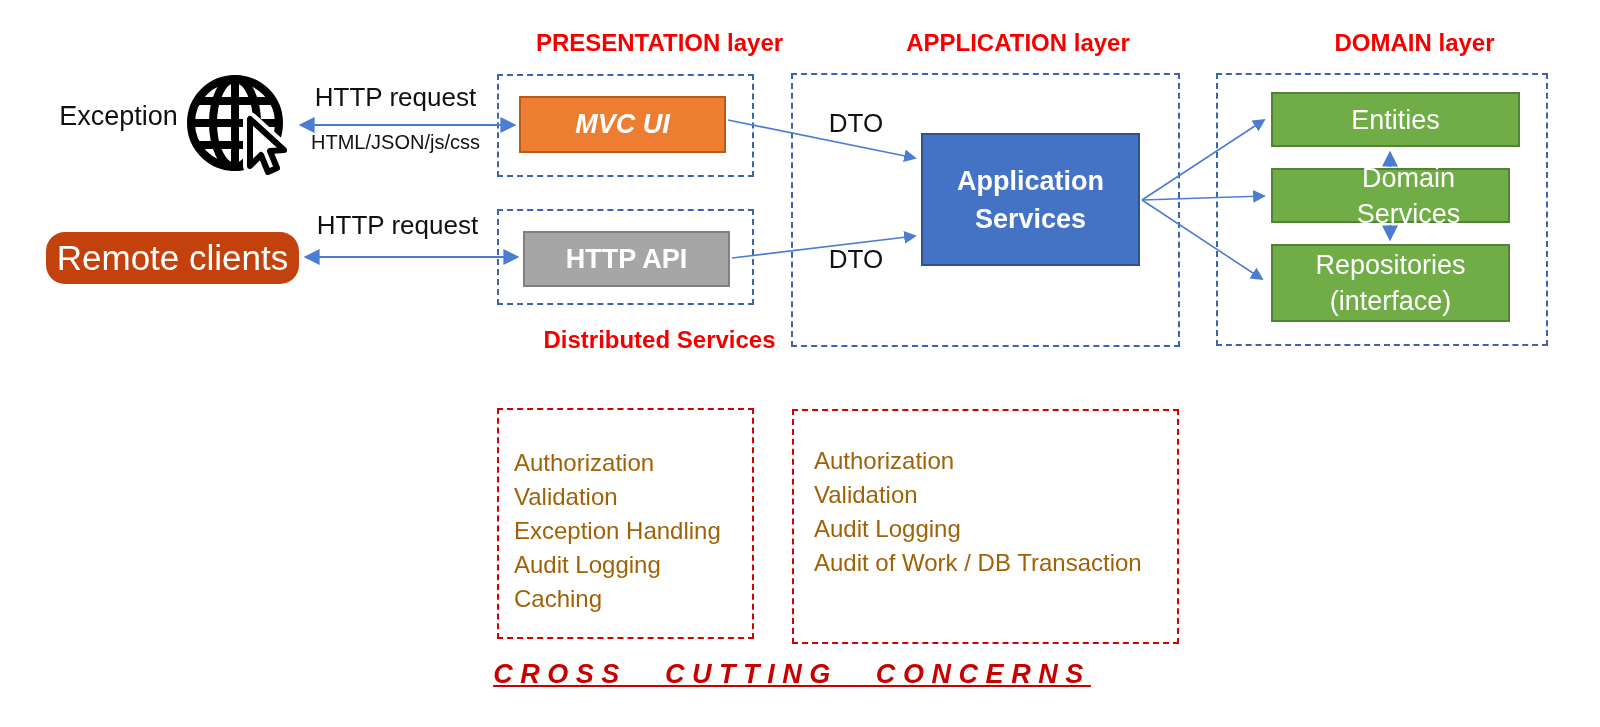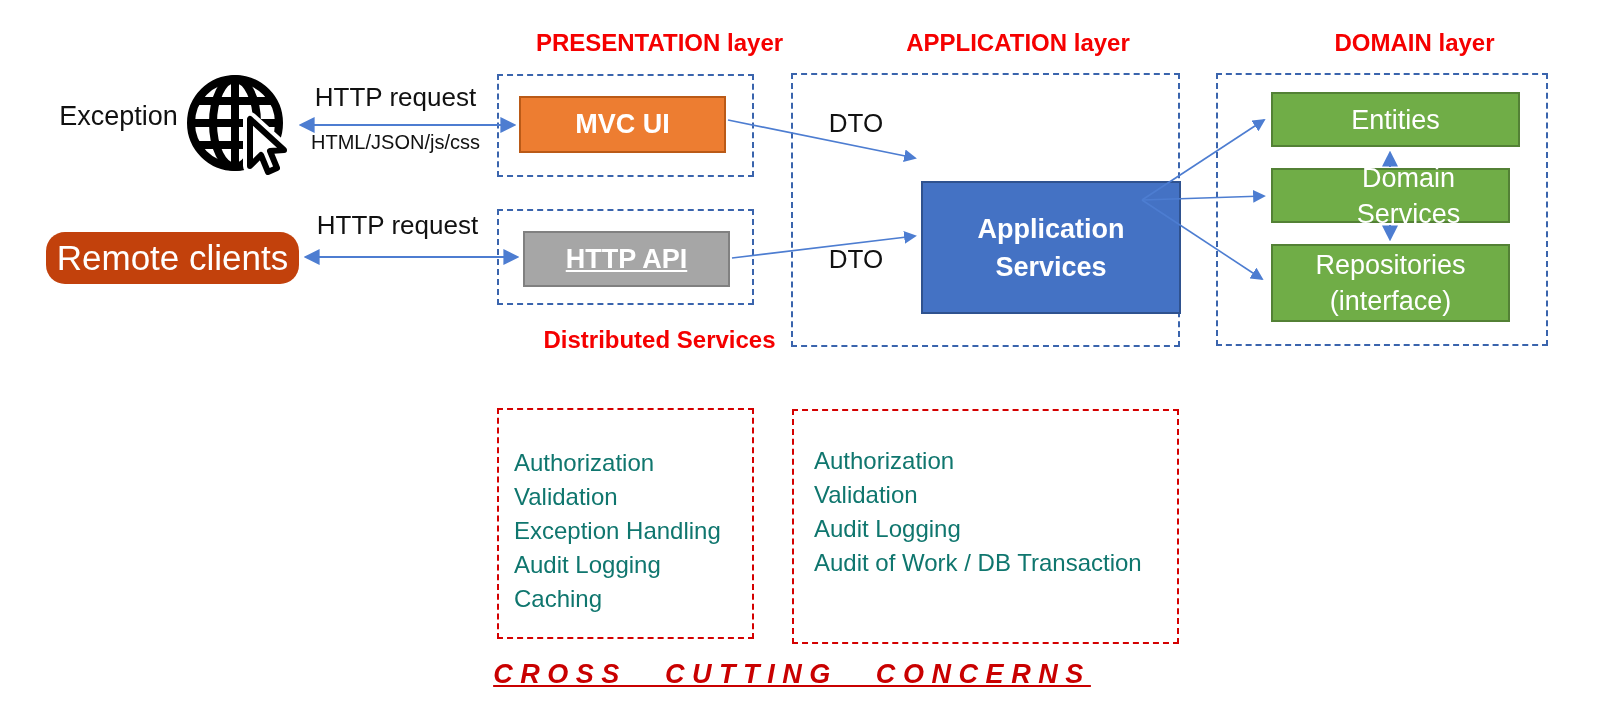--- a/index.html
+++ b/index.html
@@ -40,34 +40,34 @@
     display: flex;
     align-items: center;
     justify-content: center;
     flex-direction: column;
     color: #ffffff;
     text-align: center;
   }
   .node.bold { font-weight: bold; }
 
   .mvc-ui   { background: #ed7d31; border: 2px solid #ba5a17; font-size: 27px; }
-  .http-api { background: #a6a6a6; border: 2px solid #808080; font-size: 27px; text-decoration: underline; }
+  .http-api { background: #a6a6a6; border: 2px solid #808080; font-size: 27px; }
   .app-svc  { background: #4472c4; border: 2px solid #2f528f; font-size: 27px; line-height: 38px; }
   .green    { background: #70ad47; border: 2px solid #538135; font-size: 27px; line-height: 36px; }
   .black-box{ background: #c2410c; font-size: 35px; border-radius: 19px; }
 
   
   .edge-label {
     color: #111111;
     text-align: center;
     white-space: nowrap;
   }
 
   
-  .concern-list { color: #0f766e; font-size: 24px; }
+  .concern-list { color: #a16207; font-size: 24px; }
   .concern-list .line { line-height: 34px; white-space: nowrap; }
 
   .footer-text {
     color: #c90000;
     font-weight: bold;
     font-style: italic;
     font-size: 27px;
     letter-spacing: 0.28em;
     word-spacing: 0.85em;
     text-align: center;
@@ -110,35 +110,35 @@
   </div>
 
   <div class="abs node black-box" style="left:46px; top:232px; width:253px; height:52px;">
     <span>Remote clients</span>
   </div>
 
   <div class="abs edge-label" style="left:288px; top:82px;  width:215px; font-size:26px;">HTTP request</div>
   <div class="abs edge-label" style="left:288px; top:131px; width:215px; font-size:20px;">HTML/JSON/js/css</div>
   <div class="abs edge-label" style="left:290px; top:210px; width:215px; font-size:26px;">HTTP request</div>
 
-  <div class="abs node bold mvc-ui" style="left:519px; top:96px; width:207px; height:57px;">
+  <div class="abs node bold mvc-ui" style="left:519px; top:96px; width:207px; height:57px;font-style:italic;">
     <span>MVC UI</span>
   </div>
   <div class="abs node bold http-api" style="left:523px; top:231px; width:207px; height:56px;">
     <span>HTTP API</span>
   </div>
 
   <div class="abs layer-label" style="left:497px; top:322px; width:261px; line-height:36px;">
     <div>Distributed Services</div>
   </div>
 
   <div class="abs edge-label" style="left:816px; top:108px; width:80px; font-size:26px;">DTO</div>
   <div class="abs edge-label" style="left:816px; top:244px; width:80px; font-size:26px;">DTO</div>
 
-  <div class="abs node bold app-svc" style="left:921px; top:133px; width:260px; height:133px;margin-top:48px;">
+  <div class="abs node bold app-svc" style="left:921px; top:133px; width:219px; height:133px;">
     <div>Application</div>
     <div>Services</div>
   </div>
 
   <div class="abs node green" style="left:1271px; top:92px; width:249px; height:55px;">
     <span>Entities</span>
   </div>
   <div class="abs node green" style="left:1271px; top:168px; width:239px; height:55px;padding-left:36px;">
     <span>Domain Services</span>
   </div>

